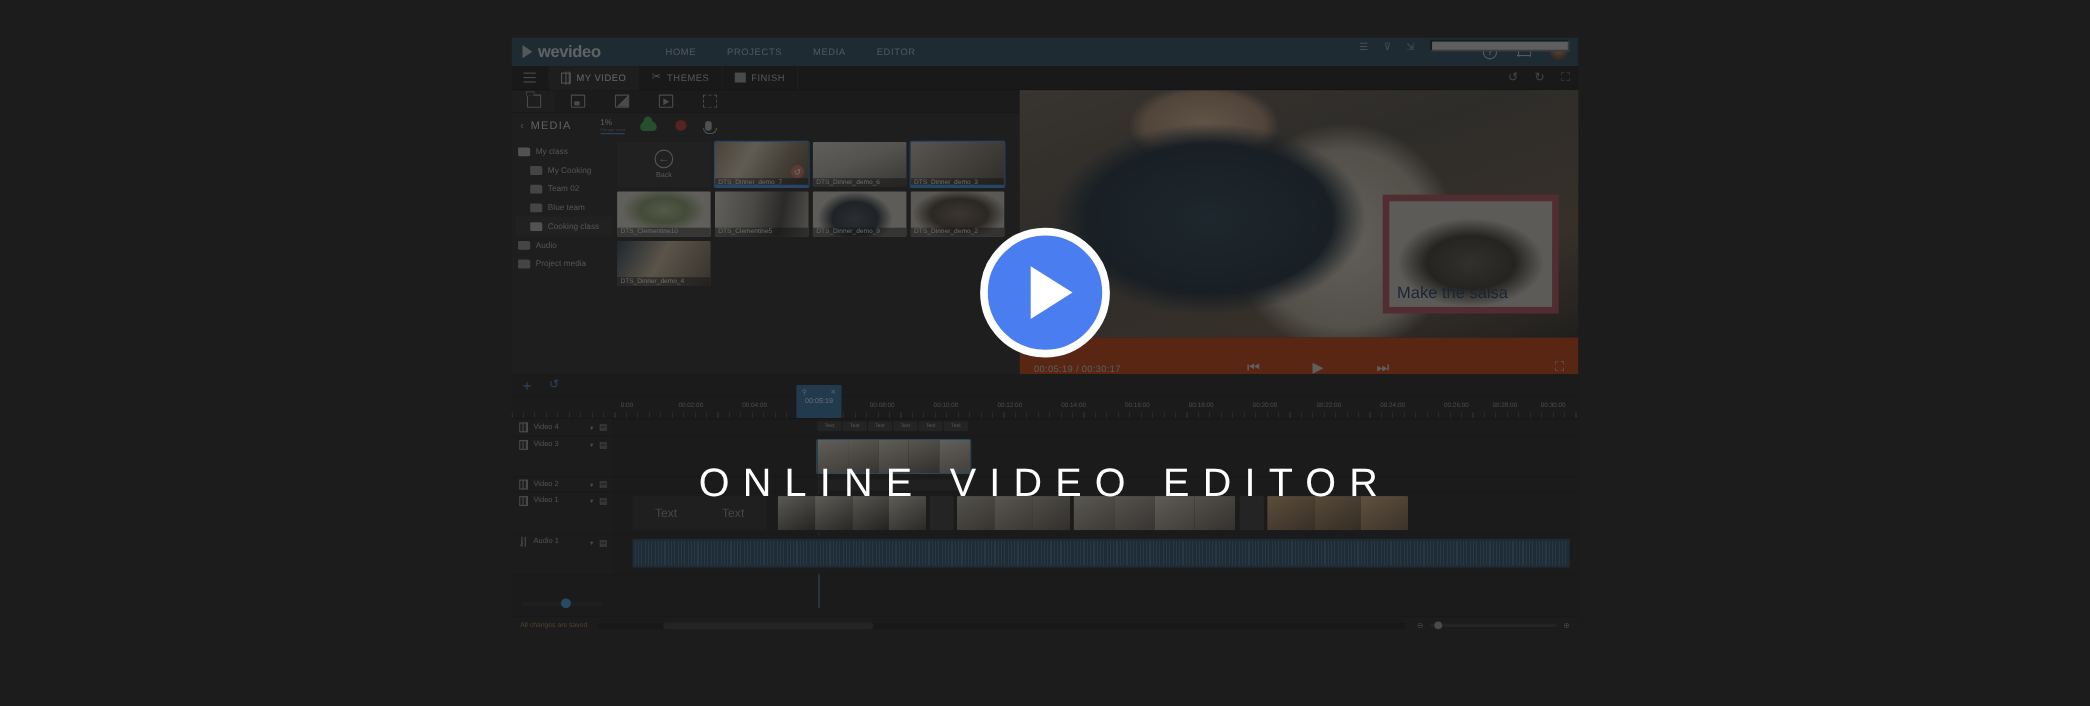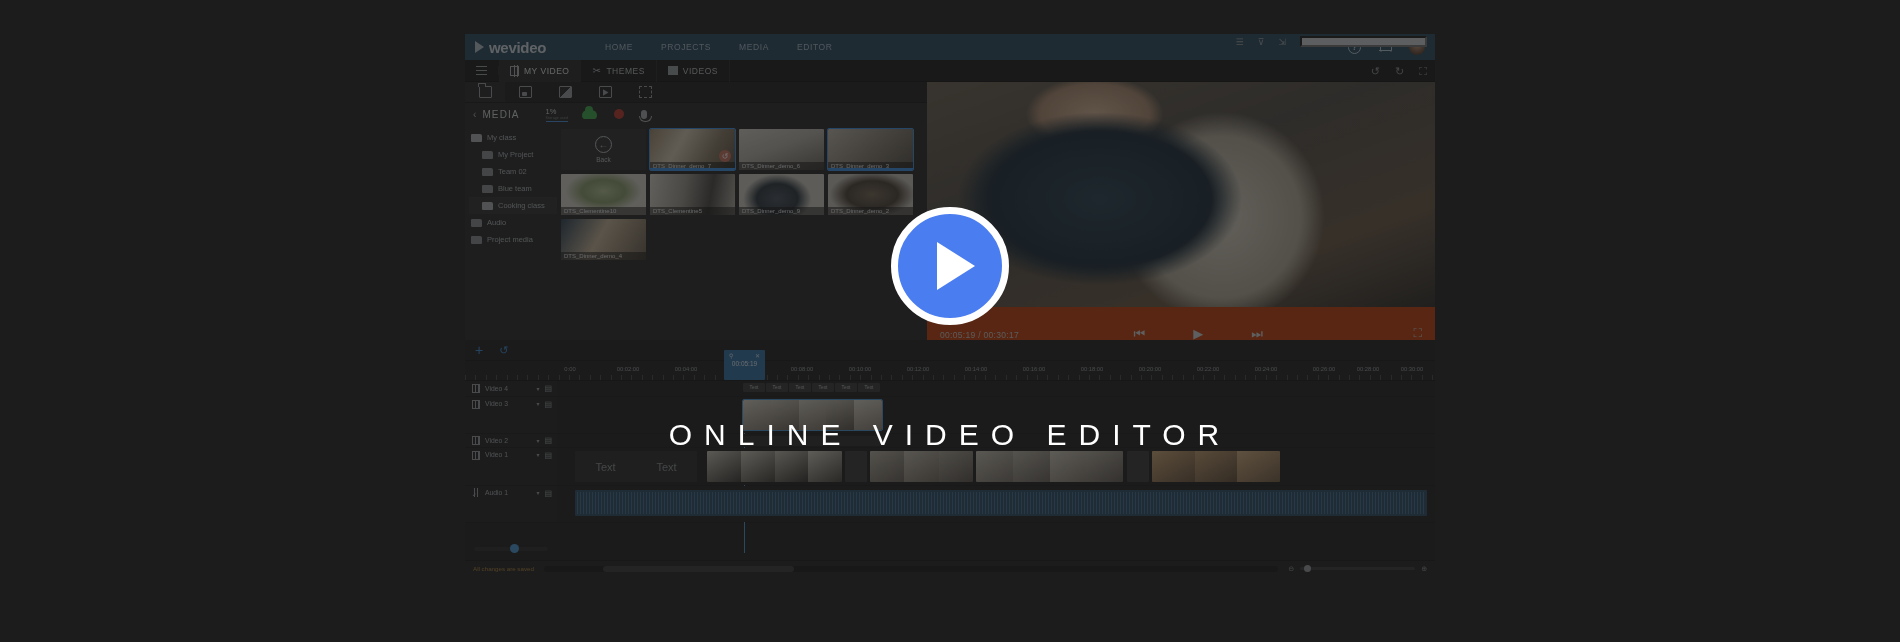--- a/index.html
+++ b/index.html
@@ -185,21 +185,21 @@
   .zslide i { position:absolute;left:4px;top:-2.5px;width:7px;height:7px;border-radius:50%;background:#9a9fa3;}
 
   
   .veil { position:absolute; inset:0; background:rgba(22,22,22,.62); pointer-events:none; }
   .playbtn { position:absolute; left:50%; top:266px; transform:translate(-50%,-50%);
      width:118px;height:118px;border-radius:50%; background:#4a7df0; border:7px solid #fff;
      display:flex;align-items:center;justify-content:center; }
   .playbtn .tri { width:0;height:0;border-left:38px solid #fff; border-top:24px solid transparent;
      border-bottom:24px solid transparent; margin-left:12px;}
   .caption { position:absolute; left:0;right:0; top:418px; text-align:center; color:#fff;
-     font-size:30px; letter-spacing:12px; font-weight:400; }
+     font-size:36px; letter-spacing:12px; font-weight:400; }
 </style>
 </head>
 <body>
 
 <div id="root">
 
   <div id="app">
 
     <div class="topnav">
       <div class="logo">
@@ -228,21 +228,21 @@
       <div class="tab active">
         <span class="ic film"></span>
         <span>MY VIDEO</span>
       </div>
       <div class="tab">
         <span class="ic themes">✂</span>
         <span>THEMES</span>
       </div>
       <div class="tab">
         <span class="ic finish"></span>
-        <span>VIDEOS</span>
+        <span>FINISH</span>
       </div>
       <div class="tright">
         <span class="tico">↺</span>
         <span class="tico">↻</span>
         <span class="tico">⛶</span>
       </div>
     </div>
 
     <div class="mainrow">
 
@@ -282,21 +282,21 @@
         </div>
 
         <div class="mediabody">
           <div class="tree">
             <div class="tr open">
                 <span class="fd"></span>
                 <span>My class</span>
               </div>
             <div class="tr l2">
                 <span class="fd"></span>
-                <span>My Project</span>
+                <span>My Cooking</span>
               </div>
             <div class="tr l2">
                 <span class="fd"></span>
                 <span>Team 02</span>
               </div>
             <div class="tr l2">
                 <span class="fd"></span>
                 <span>Blue team</span>
               </div>
             <div class="tr l2 sel open">
@@ -358,20 +358,25 @@
             <div class="cell" style="background:linear-gradient(120deg,#2d4356 0%,#c9b79c 45%,#6b5f50 100%)">
               <span class="lbl">DTS_Dinner_demo_4</span>
             </div>
           </div>
         </div>
       </div>
 
       <div class="preview">
         <div class="vid">
           <div class="vidman"></div>
+          <div class="overlay">
+            <div class="inner">
+              <span class="cap">Make the salsa</span>
+            </div>
+          </div>
         </div>
         <div class="pbar">
           <span class="ptime">00:05:19 / 00:30:17</span>
           <span class="pctrls">
             <span class="pc">⏮</span>
             <span class="pc">▶</span>
             <span class="pc">⏭</span>
           </span>
           <span class="pfs">⛶</span>
         </div>

